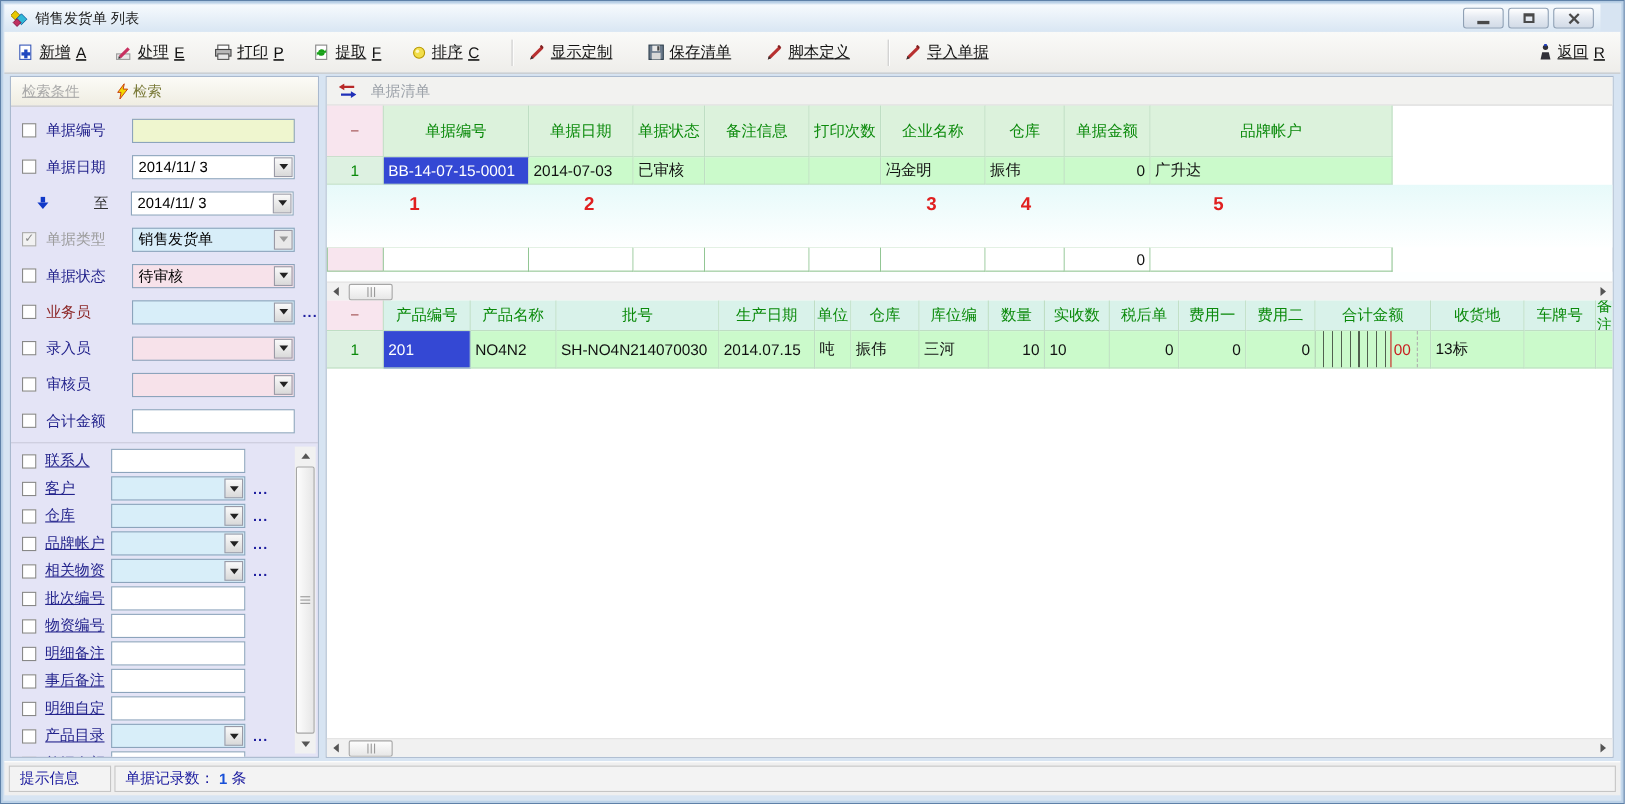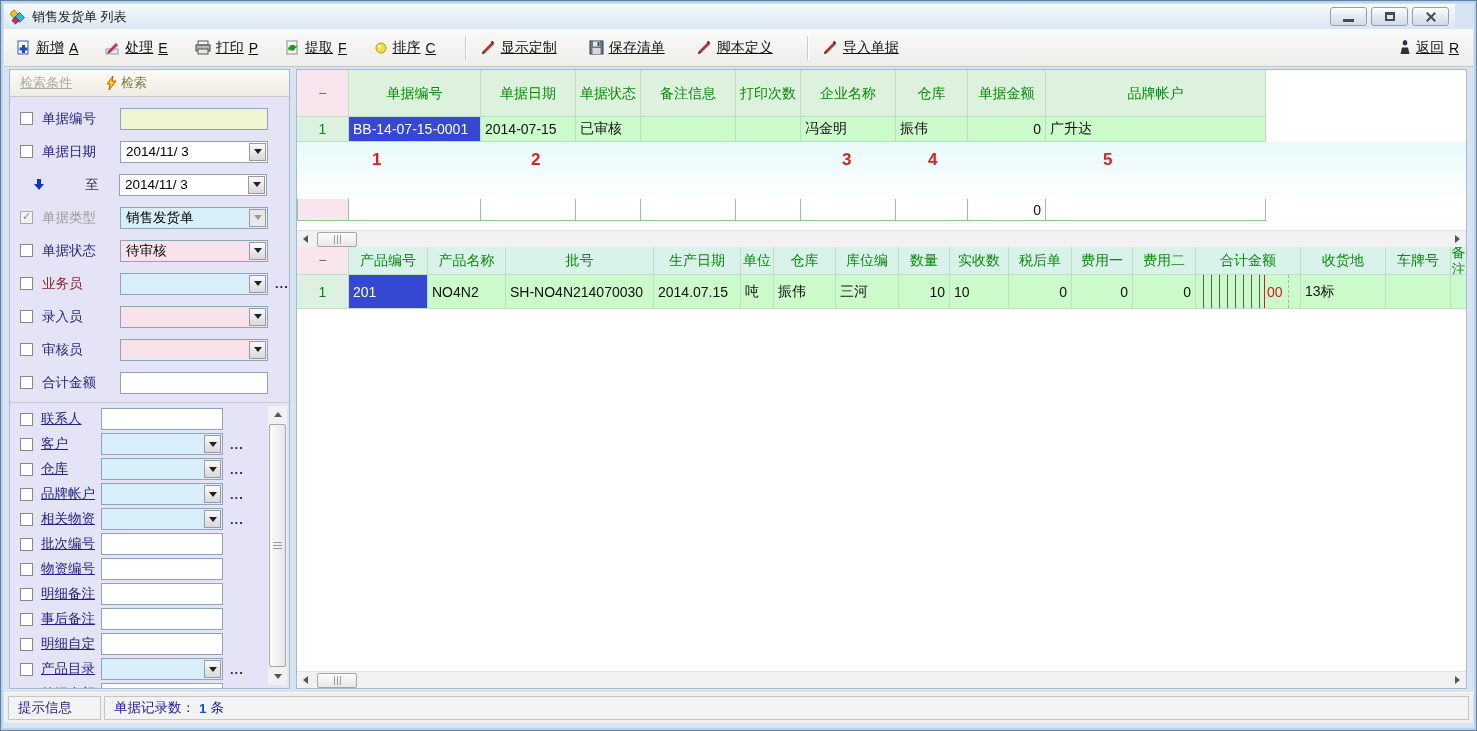--- a/index.html
+++ b/index.html
@@ -478,38 +478,47 @@
               <i></i>
             </span>
           <span class="vbtn">
               <i class="tri-dn"></i>
             </span>
         </div>
       </div>
     </div>
 
     <div class="main">
+      <div class="panel-title">
+        <span class="ticon">
+          <svg width="16" height="13" viewBox="0 0 16 13">
+            <path d="M0 3 L5 0 L5 2 L14 2 L14 4 L5 4 L5 6 Z" fill="#B82828"></path>
+            <path d="M16 10 L11 7 L11 9 L2 9 L2 11 L11 11 L11 13 Z" fill="#2030B8"></path>
+          </svg>
+        </span>
+        <span>单据清单</span>
+      </div>
 
       <div class="trow u-head">
         <div class="cell hcell first uc0">−</div>
         <div class="cell hcell uc1">单据编号</div>
         <div class="cell hcell uc2">单据日期</div>
         <div class="cell hcell uc3">单据状态</div>
         <div class="cell hcell uc4">备注信息</div>
         <div class="cell hcell uc5">打印次数</div>
         <div class="cell hcell uc6">企业名称</div>
         <div class="cell hcell uc7">仓库</div>
         <div class="cell hcell uc8">单据金额</div>
         <div class="cell hcell uc9">品牌帐户</div>
       </div>
 
       <div class="trow u-body">
         <div class="cell idx uc0">1</div>
         <div class="cell sel uc1">BB-14-07-15-0001</div>
-        <div class="cell uc2">2014-07-15</div>
+        <div class="cell uc2">2014-07-03</div>
         <div class="cell uc3">已审核</div>
         <div class="cell uc4"></div>
         <div class="cell uc5"></div>
         <div class="cell uc6">冯金明</div>
         <div class="cell uc7">振伟</div>
         <div class="cell num uc8">0</div>
         <div class="cell uc9">广升达</div>
       </div>
 
       <div class="ann-zone">

